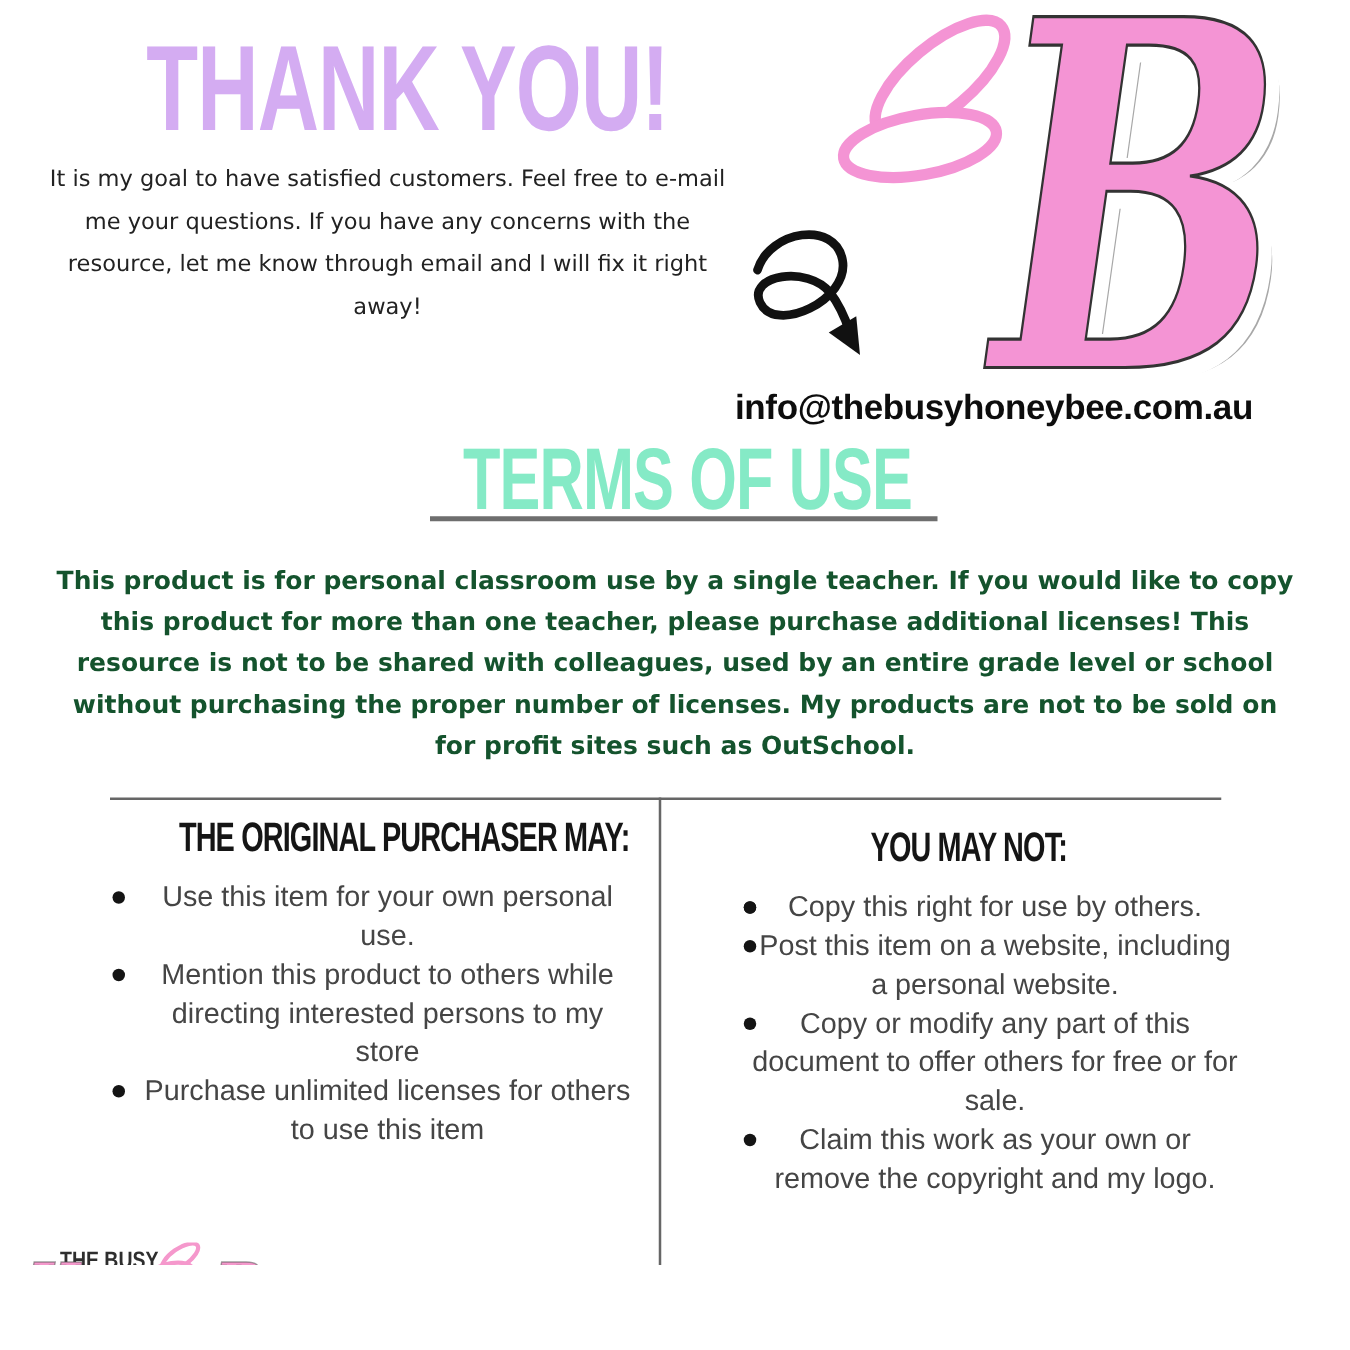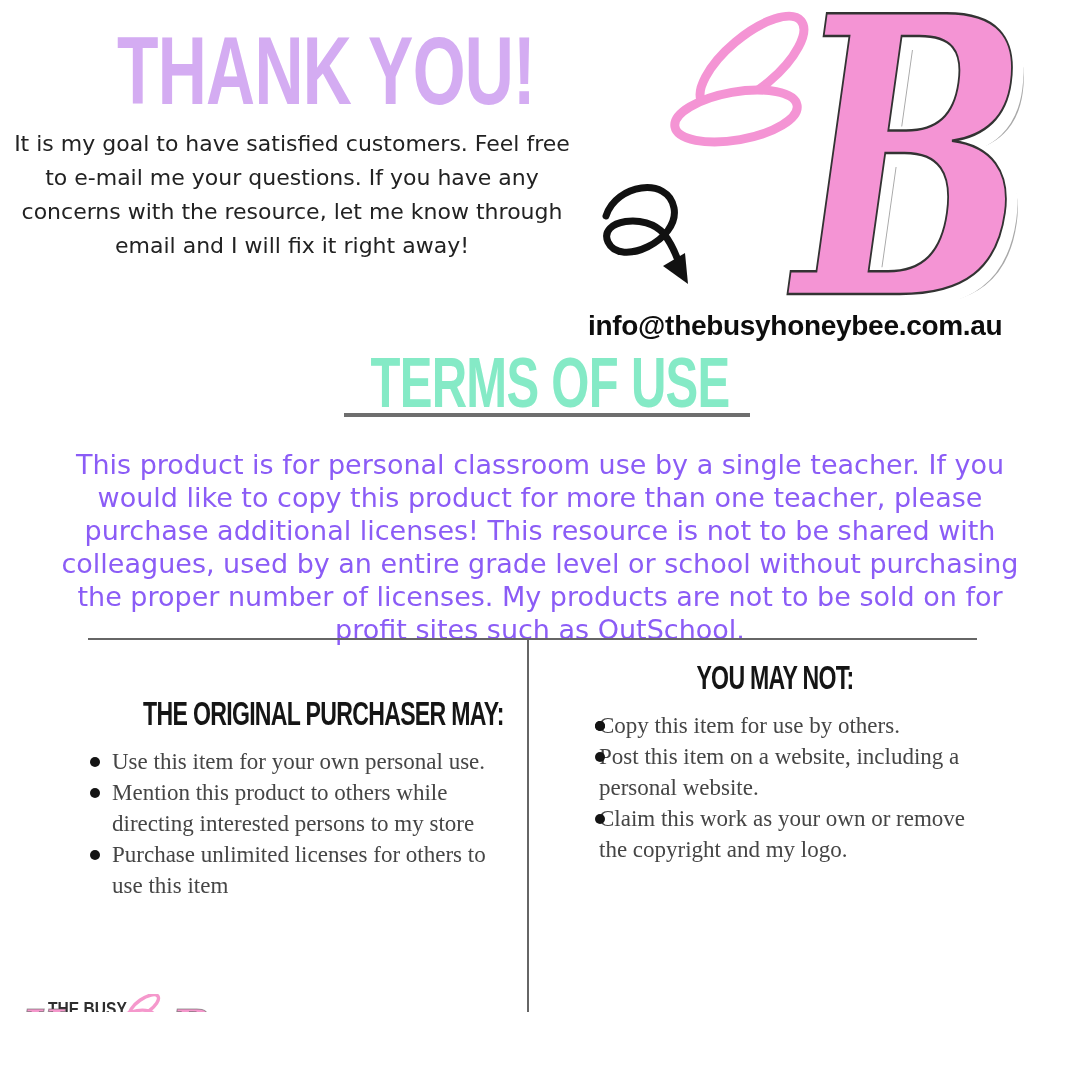--- a/index.html
+++ b/index.html
@@ -13,49 +13,49 @@
 
   .thank-title{position:absolute;left:33px;top:22px;width:560px;
                font-size:97px;line-height:1;color:var(--purple);}
   .terms-title{position:absolute;left:290px;top:348px;width:520px;
                font-size:70px;line-height:1;color:var(--mint);}
   .terms-underline{position:absolute;left:344px;top:413px;width:406px;height:4px;
                background:var(--underline);}
 
   
   .para{font-family:"DejaVu Sans",sans-serif;text-align:center;margin:0;color:#222;}
-  .thank-body{position:absolute;left:12px;top:127px;width:560px;
-              font-size:22px;line-height:34px;}
+  .thank-body{position:absolute;left:30px;top:127px;width:560px;
+              font-size:18px;line-height:34px;}
   .terms-body{position:absolute;left:40px;top:448px;width:1000px;
-              font-size:27px;line-height:33px;color:#8b5cf6;}
+              font-size:20px;line-height:33px;color:#14532d;font-weight:bold;}
 
   
   .email{position:absolute;left:588px;top:310px;width:470px;
          font-size:28px;font-weight:800;color:#0d0d0d;letter-spacing:-0.3px;}
 
   
   .arrow{position:absolute;left:596px;top:176px;width:100px;height:125px;}
 
   
   .b-logo{position:absolute;left:664px;top:2px;width:320px;height:310px;}
   .b-logo svg{overflow:visible;}
   .b-main{font-family:"DejaVu Serif",serif;font-style:italic;font-weight:bold;}
 
   
   .divider-h{position:absolute;left:88px;top:638px;width:889px;height:2px;background:var(--divider);}
   .divider-v{position:absolute;left:527px;top:638px;width:2px;height:424px;background:var(--divider);}
 
   
   .col{position:absolute;}
-  .col-left{left:78px;top:696px;width:434px;}
+  .col-left{left:78px;top:652px;width:434px;}
   .col-right{left:553px;top:660px;width:444px;}
   .col-heading{font-size:33px;line-height:1.1;color:#151515;margin:0 0 4px 0;}
   ul.tlist{list-style:none;margin:14px 0 0 0;padding:0;
            font-family:"Liberation Sans",sans-serif;font-size:23px;line-height:31px;color:#454545;}
-  ul.tlist li{position:relative;padding:0 4px 0 46px;font-family:Liberation Serif, serif;}
+  ul.tlist li{position:relative;text-align:center;padding:0 4px 0 46px;}
   .col-left ul.tlist li{padding-left:34px;}
   ul.tlist li .dot{position:absolute;top:11px;width:10px;height:10px;border-radius:50%;background:#141414;}
   .col-left ul.tlist li .dot{left:12px;}
   .col-right ul.tlist li .dot{left:42px;}
 
   
   .footer-logo{position:absolute;left:0;top:990px;width:280px;height:90px;}
   .tagline{position:absolute;left:48px;top:8px;font-size:19px;font-weight:800;color:#2e2e2e;
            letter-spacing:0;transform:scaleX(0.82);transform-origin:0 0;white-space:nowrap;}
   .mini-wings{position:absolute;left:112px;top:4px;}
@@ -107,22 +107,23 @@
         <li><span class="dot"></span><span class="li-text">Use this item for your own personal use.</span></li>
         <li><span class="dot"></span><span class="li-text">Mention this product to others while directing interested persons to my store</span></li>
         <li><span class="dot"></span><span class="li-text">Purchase unlimited licenses for others to use this item</span></li>
       </ul>
   </section>
 
   <section class="col col-right">
     <h3 class="display col-heading">YOU MAY NOT:</h3>
     <ul class="tlist">
         <li><span class="dot"></span></li>
-        <li><span class="dot"></span><span class="li-text">Copy this item for use by others.</span></li>
+        <li><span class="dot"></span><span class="li-text">Copy this right for use by others.</span></li>
         <li><span class="dot"></span><span class="li-text">Post this item on a website, including a personal website.</span></li>
+        <li><span class="dot"></span><span class="li-text">Copy or modify any part of this document to offer others for free or for sale.</span></li>
         <li><span class="dot"></span><span class="li-text">Claim this work as your own or remove the copyright and my logo.</span></li>
       </ul>
   </section>
 
   <div class="footer-logo">
     <span class="tagline">THE BUSY</span>
     <svg class="mini-wings" width="54" height="34" viewBox="0 0 54 34">
       <g stroke="#f598cc" stroke-width="3.4" fill="#ffffff">
         <ellipse cx="32" cy="12" rx="17" ry="7" transform="rotate(-35 32 12)"></ellipse>
         <ellipse cx="26" cy="23" rx="16" ry="6.5" transform="rotate(-8 26 23)"></ellipse>

